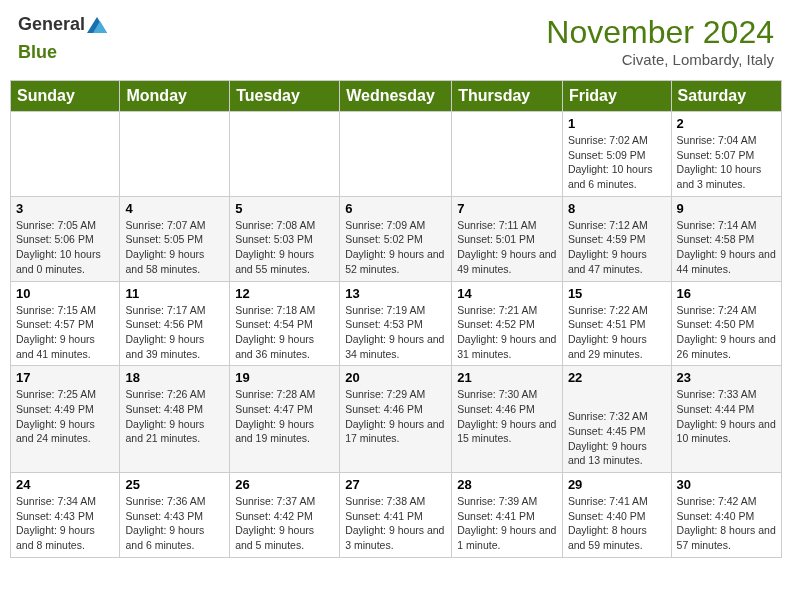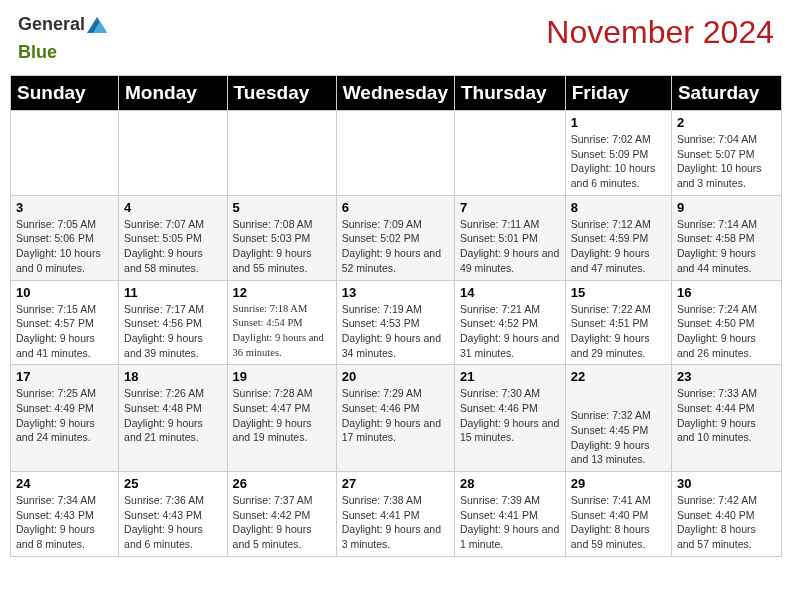--- a/index.html
+++ b/index.html
@@ -41,36 +41,36 @@
       width: 20px;
       height: 16px;
       margin-left: 2px;
     }
     .title-block {
       text-align: right;
     }
     .month-title {
       font-size: 32px;
       font-weight: normal;
-      color: #b91c1c;
+      color: #4d7c0f;
     }
     .subtitle {
       font-size: 15px;
       color: #555;
     }
     .calendar {
       width: 100%;
       border-collapse: collapse;
     }
     .calendar th {
-      background: #000000;
+      background: #4d7c0f;
       color: #fff;
       text-align: left;
       padding: 6px 6px;
-      font-size: 19px;
+      font-size: 16px;
       font-weight: bold;
       border: 1px solid #ccc;
       margin-left: 16px;
     }
     .calendar td {
       vertical-align: top;
       border: 1px solid #ccc;
       padding: 4px 5px;
       width: 113px;
       min-height: 70px;
@@ -104,20 +104,21 @@
       <span class="logo-general">General</span>
       <svg class="logo-icon" viewBox="0 0 20 16">
         <polygon points="0,16 10,0 20,16" fill="#1a6faf"></polygon>
         <polygon points="6,16 13,4 20,16" fill="#4aabdb"></polygon>
       </svg>
     </div>
     <span class="logo-blue" style="margin-top:-4px;">Blue</span>
   </div>
   <div class="title-block">
     <div class="month-title">November 2024</div>
+    <div class="subtitle">Civate, Lombardy, Italy</div>
   </div>
 </div>
 
 <table class="calendar">
   <thead>
     <tr>
     <th>Sunday</th>
         <th>Monday</th>
         <th>Tuesday</th>
         <th>Wednesday</th>
@@ -198,21 +199,21 @@
 Daylight: 9 hours and 41 minutes.</div>
         </td>
         <td>
           <span class="day-number">11</span>
           <div class="day-info" style="white-space: pre-line;">Sunrise: 7:17 AM
 Sunset: 4:56 PM
 Daylight: 9 hours and 39 minutes.</div>
         </td>
         <td>
           <span class="day-number">12</span>
-          <div class="day-info" style="white-space: pre-line; font-family: Liberation Serif, serif;">Sunrise: 7:18 AM
+          <div class="day-info" style="white-space: pre-line;">Sunrise: 7:18 AM
 Sunset: 4:54 PM
 Daylight: 9 hours and 36 minutes.</div>
         </td>
         <td>
           <span class="day-number">13</span>
           <div class="day-info" style="white-space: pre-line;">Sunrise: 7:19 AM
 Sunset: 4:53 PM
 Daylight: 9 hours and 34 minutes.</div>
         </td>
         <td>

